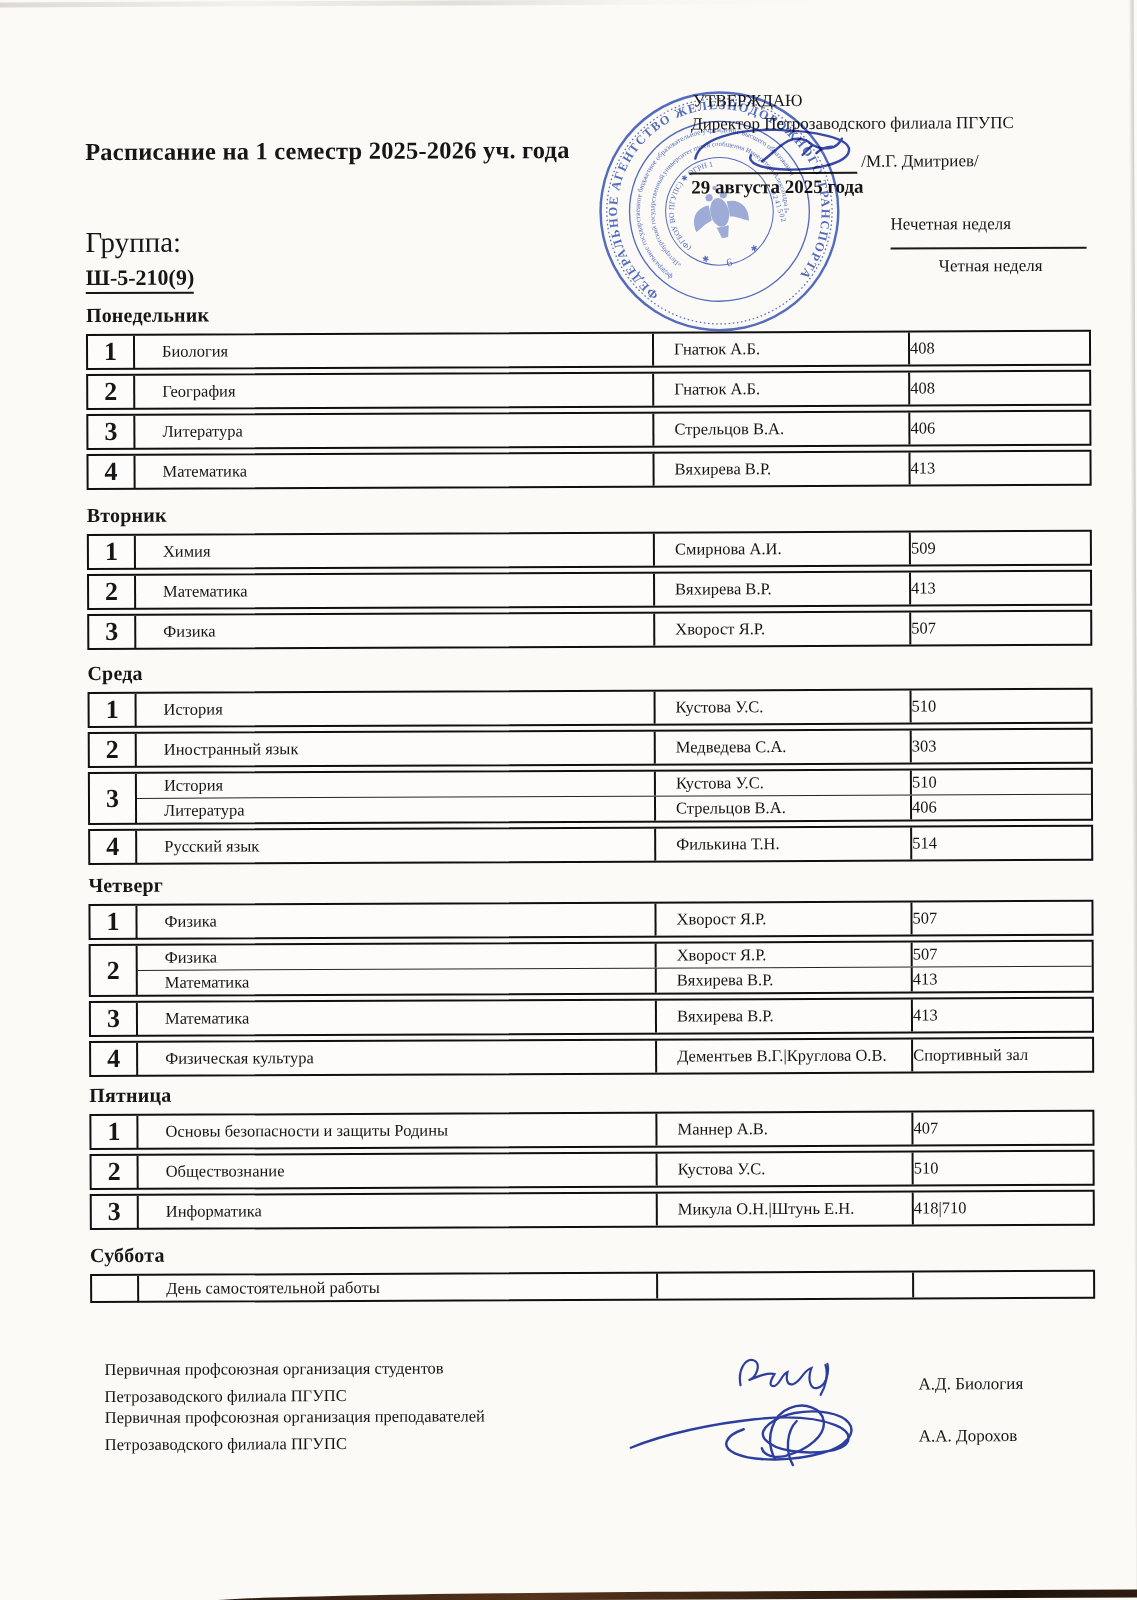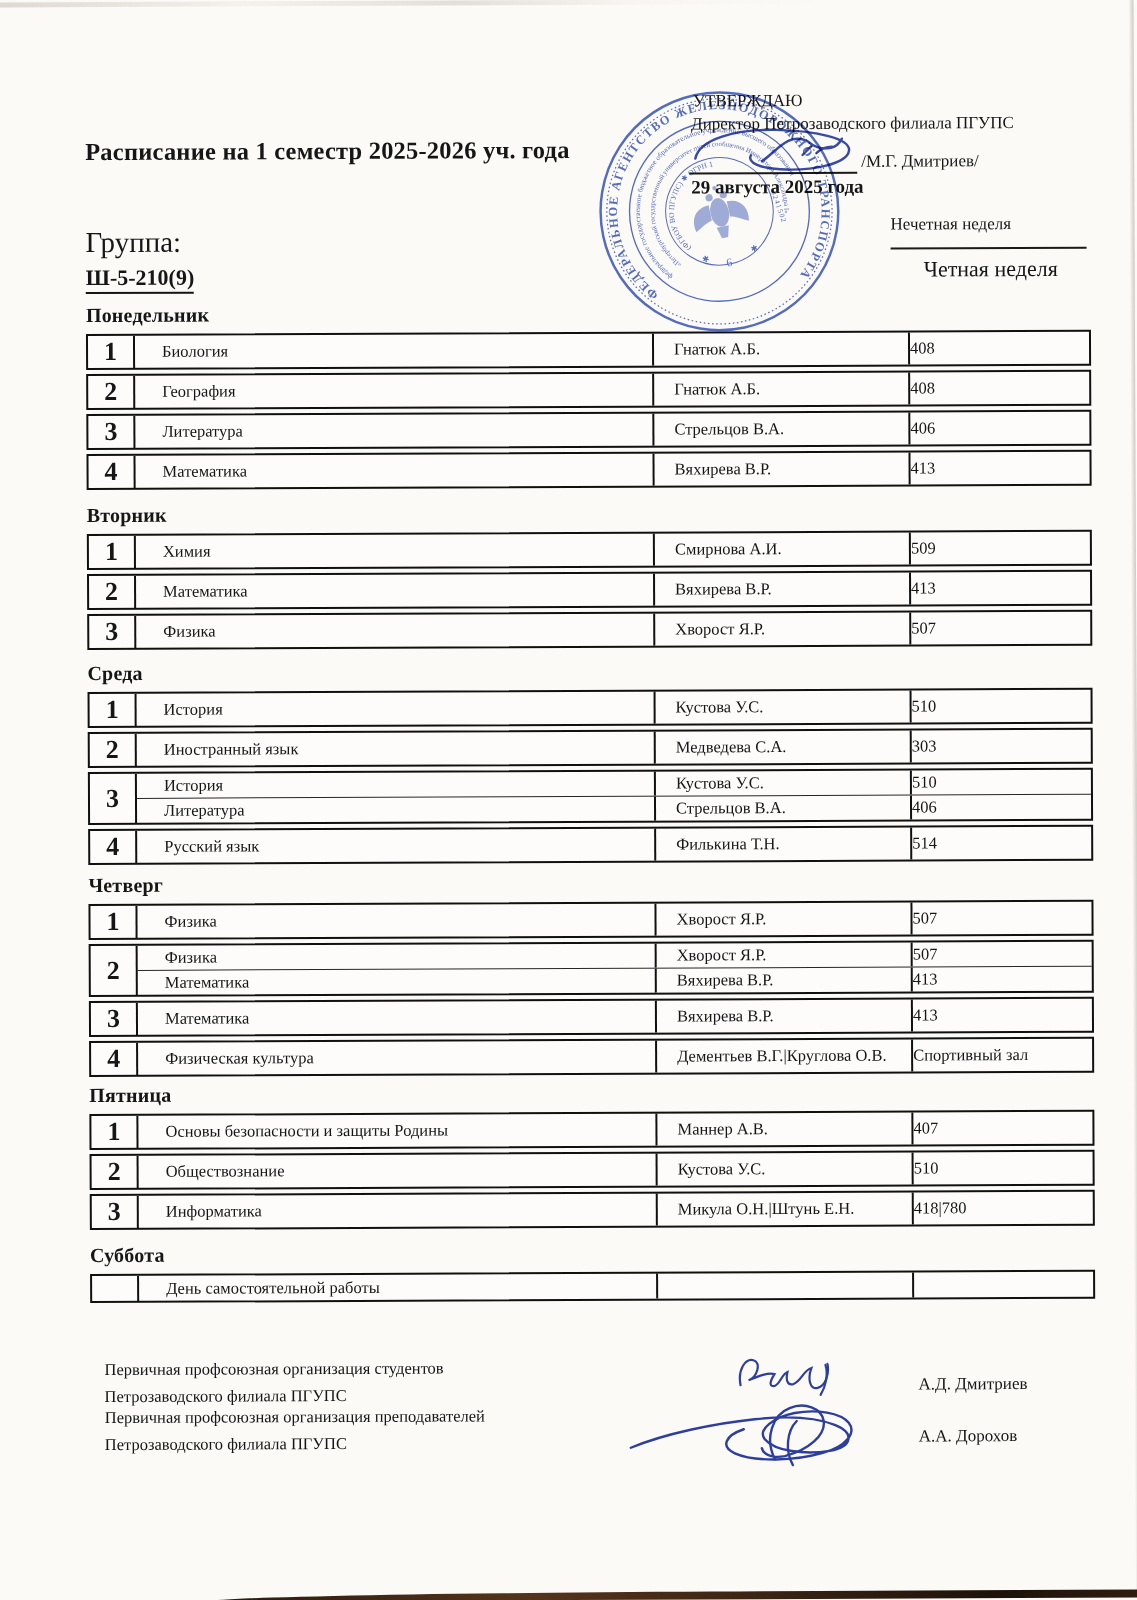--- a/index.html
+++ b/index.html
@@ -15,21 +15,21 @@
   .group-label{position:absolute;left:88px;top:224px;font-size:29px;font-weight:normal;}
   .group-value{position:absolute;left:88px;top:263px;font-size:22px;font-weight:bold;
     border-bottom:2.5px solid #151515;padding-bottom:1px;}
   .approve-word{position:absolute;left:696px;top:92px;font-size:17px;}
   .approver-title{position:absolute;left:694px;top:115px;font-size:17px;white-space:nowrap;}
   .sig-line{position:absolute;left:692px;top:173px;width:168px;height:2px;background:#191919;}
   .approver-name{position:absolute;left:864px;top:153px;font-size:17px;white-space:nowrap;}
   .approve-date{position:absolute;left:694px;top:177px;font-size:19px;font-weight:600;}
   .week-legend{position:absolute;left:893px;top:216px;width:200px;text-align:left;font-size:17px;}
   .week-divider{position:absolute;left:893px;top:249px;width:196px;height:2px;background:#1a1a1a;}
-  .week-even{position:absolute;left:893px;top:258px;width:200px;text-align:center;font-size:22px;}
+  .week-even{position:absolute;left:893px;top:258px;width:200px;text-align:center;font-size:17px;}
   
   .day-section{position:absolute;left:88px;width:1005px;}
   .day-0{top:302px}.day-1{top:502px}.day-2{top:660px}.day-3{top:872px}.day-4{top:1082px}.day-5{top:1242px}
   .day-heading{font-size:20px;font-weight:bold;letter-spacing:.2px;}
   .day-table{margin-top:7px;}
   .row{display:flex;border:2px solid #101010;margin-bottom:4px;height:36px;box-sizing:border-box;background:rgba(255,255,255,.35);}
   .row.split{height:auto;}
   .cell{box-sizing:border-box;}
   .cell.num{width:47px;flex:0 0 47px;border-right:2px solid #101010;
     display:flex;align-items:center;justify-content:center;
@@ -339,21 +339,21 @@
                 <div class="cell room">510</div>
               </div>
             </div>
           </div>
           <div class="row">
             <div class="cell num">3</div>
             <div class="row-right">
               <div class="subrow">
                 <div class="cell subject">Информатика</div>
                 <div class="cell teacher">Микула О.Н.|Штунь Е.Н.</div>
-                <div class="cell room">418|780</div>
+                <div class="cell room">418|710</div>
               </div>
             </div>
           </div>
         </div>
       </section>
       <section class="day-section day-5">
         <div class="day-heading">Суббота</div>
         <div class="day-table">
           <div class="row">
             <div class="cell num"></div>
@@ -370,21 +370,21 @@
     </div>
 
   <div class="union-block union-1">
     <div>Первичная профсоюзная организация студентов</div>
     <div>Петрозаводского филиала ПГУПС</div>
   </div>
   <div class="union-block union-2">
     <div>Первичная профсоюзная организация преподавателей</div>
     <div>Петрозаводского филиала ПГУПС</div>
   </div>
-  <div class="union-name union-name-1">А.Д. Дмитриев</div>
+  <div class="union-name union-name-1">А.Д. Биология</div>
   <div class="union-name union-name-2">А.А. Дорохов</div>
 
   <svg class="sig sig-barkhatova" viewBox="0 0 112 50" aria-hidden="true">
     <g fill="none" stroke="#1c2f96" stroke-width="2.2" stroke-linecap="round" opacity=".92">
       <path d="M10,36 C7,20 15,9 23,11 C31,13 27,28 18,31 C28,27 38,23 44,25 C40,31 38,37 43,37 C49,37 51,25 57,23 C55,31 57,37 63,35 C71,32 73,21 81,19 C77,29 79,41 87,39 C95,37 99,25 97,15"></path>
       <path d="M95,16 C98,26 95,38 90,46"></path>
     </g>
   </svg>
   <svg class="sig sig-dorokhov" viewBox="0 0 252 74" aria-hidden="true">
     <g fill="none" stroke="#1c2f96" stroke-width="2.4" stroke-linecap="round" opacity=".92">

